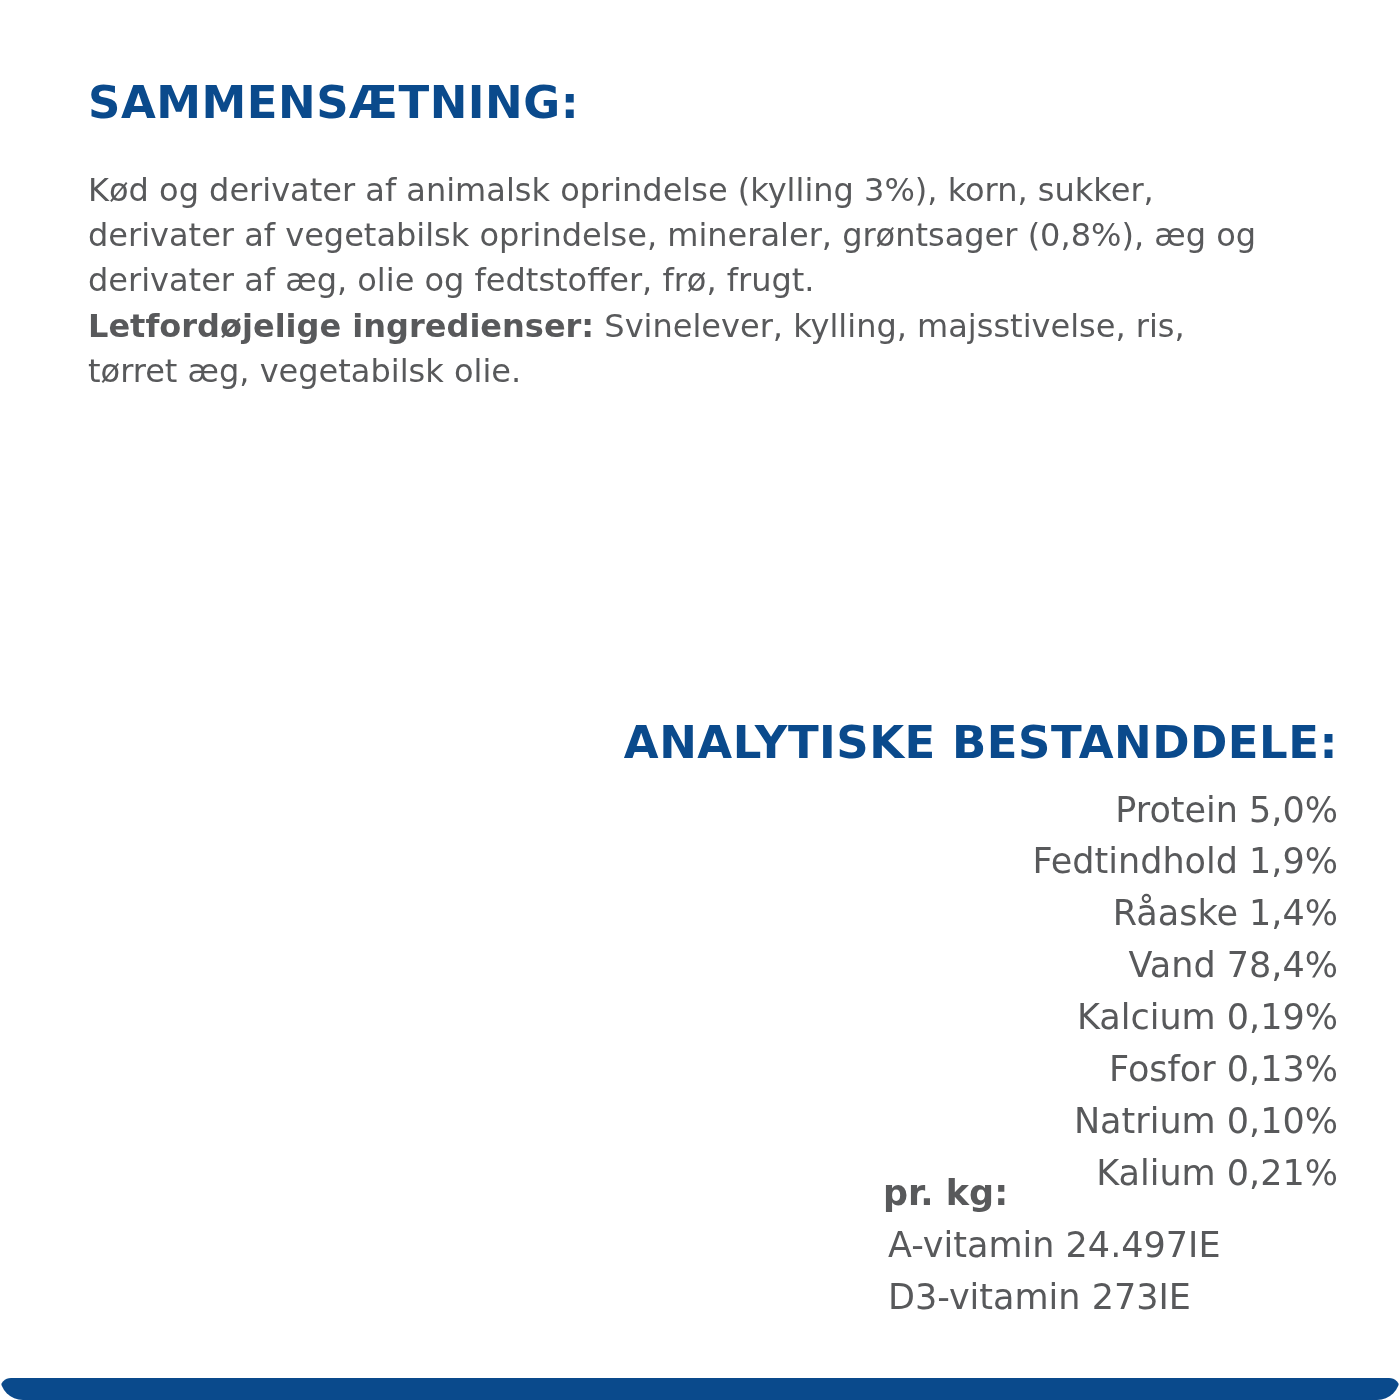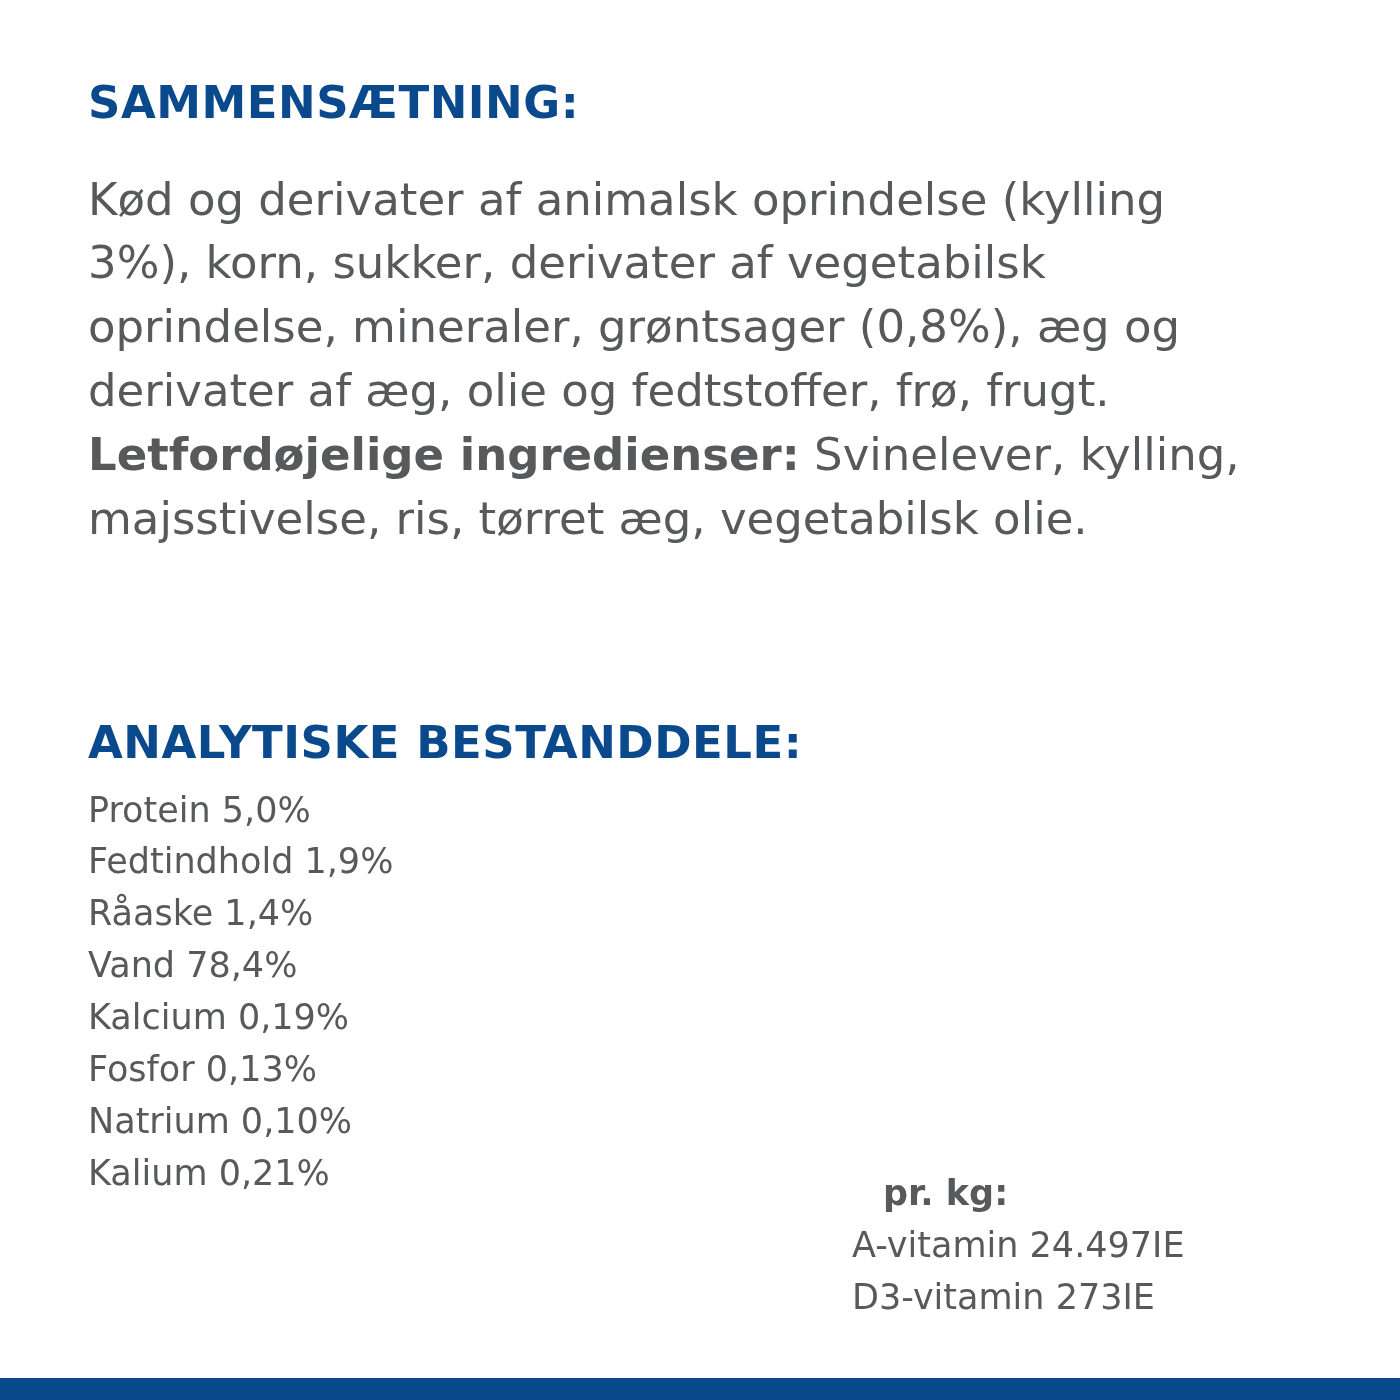--- a/index.html
+++ b/index.html
@@ -1,15 +1,15 @@
 <!DOCTYPE html>
 <html><head>
 <meta charset="utf-8">
 <style>
-  * { box-sizing: border-box; }
+  * { box-sizing: border-box; border-radius: 23px; }
   html, body {
     margin: 0;
     padding: 0;
   }
   body {
     width: 1400px;
     height: 1400px;
     background: #ffffff;
     font-family: "DejaVu Sans", "Liberation Sans", sans-serif;
     position: relative;
@@ -30,29 +30,29 @@
     font-weight: bold;
     font-size: 45px;
     letter-spacing: 0.5px;
     line-height: 1.1;
     margin: 0;
     white-space: nowrap;
   }
   #composition-section { top: 78px; width: 1230px; }
   #composition-body {
     margin-top: 40px;
-    font-size: 45px;
+    font-size: 32px;
     line-height: 1.42;
     color: #58595b;
     max-width: 1175px;
   }
   #composition-body p { margin: 0; }
   .bold-label { font-weight: bold; color: #58595b; margin-top: 33px; }
 
-  #analytical-section { top: 718px; width: 1250px; }
+  #analytical-section { top: 718px; width: 1250px; text-align: right; }
   #analytical-list {
     margin-top: 17px;
     font-size: 35px;
     line-height: 1.485;
     color: #58595b;
   }
   .analytical-row { white-space: nowrap; }
 
   #per-kg-block {
     position: absolute;
@@ -61,21 +61,21 @@
     font-size: 35px;
     line-height: 1.485;
     color: #58595b;
   }
   #per-kg-title {
     font-weight: bold;
     color: #58595b;
     white-space: nowrap;
     margin-left: 31px;
   }
-  .vitamin-row { white-space: nowrap; }
+  .vitamin-row { white-space: nowrap; margin-left: 36px; }
 
   #bottom-bar {
     position: absolute;
     left: 0;
     bottom: 0;
     width: 1400px;
     height: 22px;
     background: #0a4a8c;
   }
 </style>

